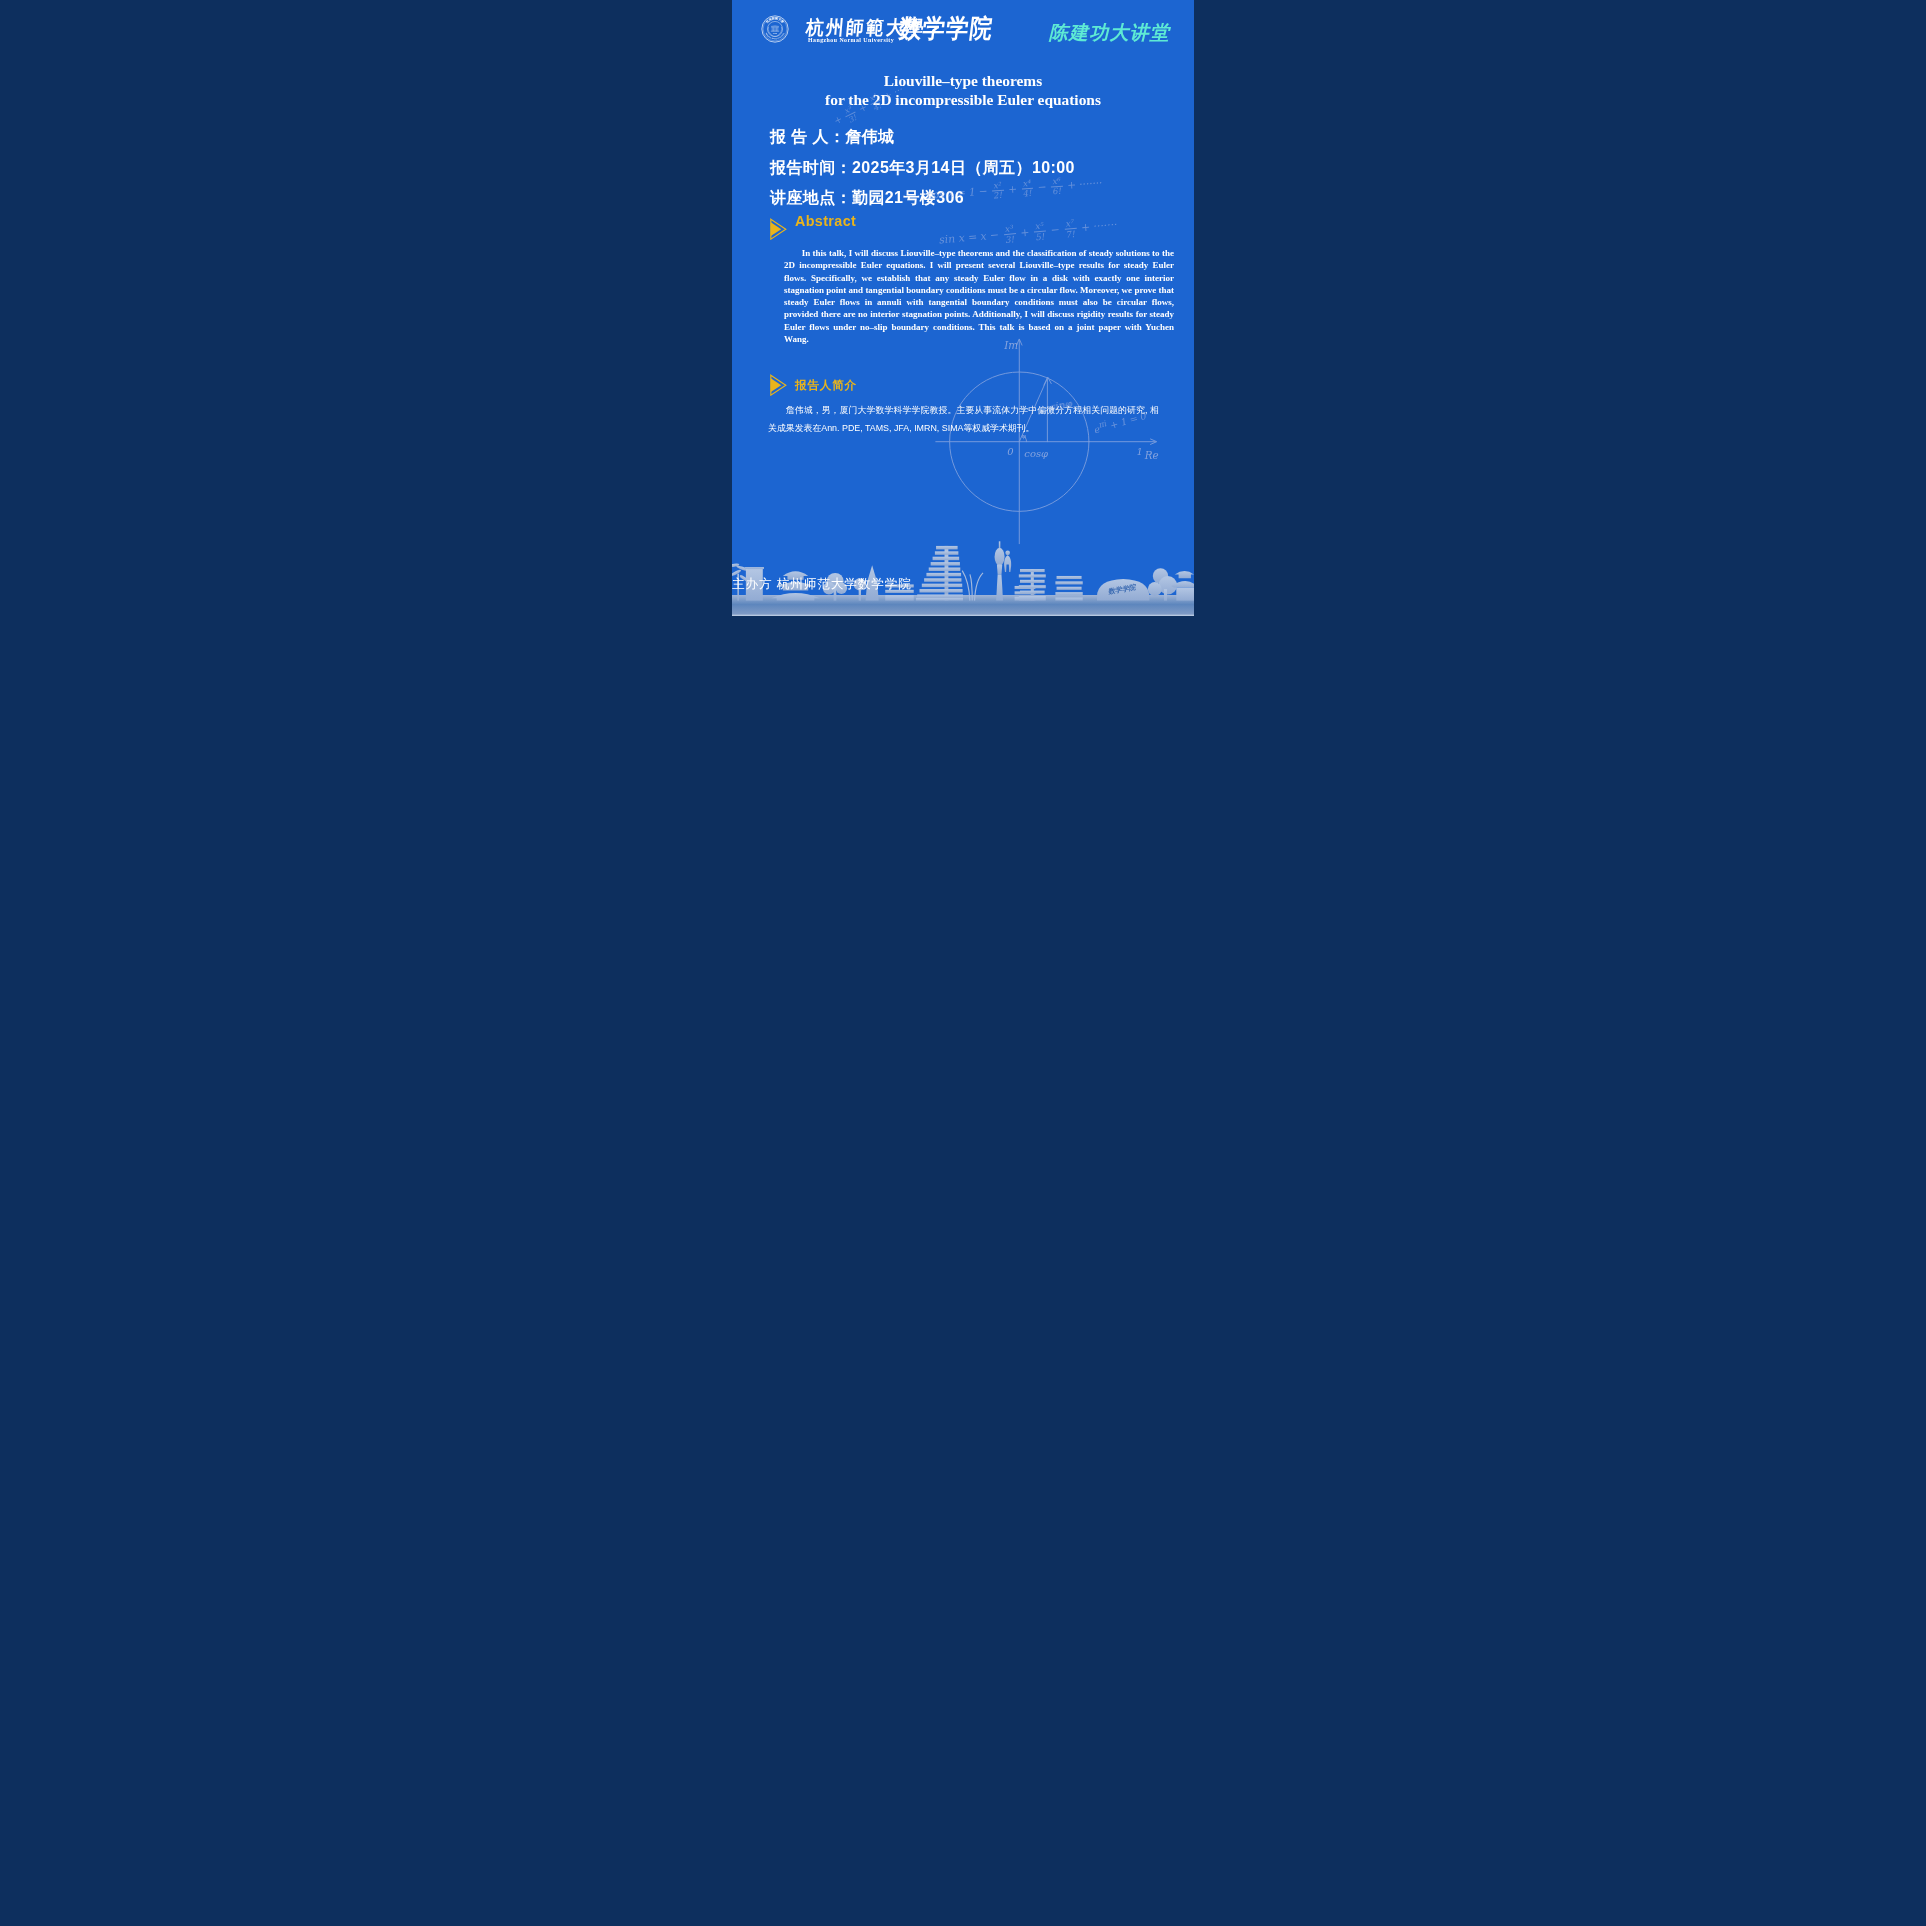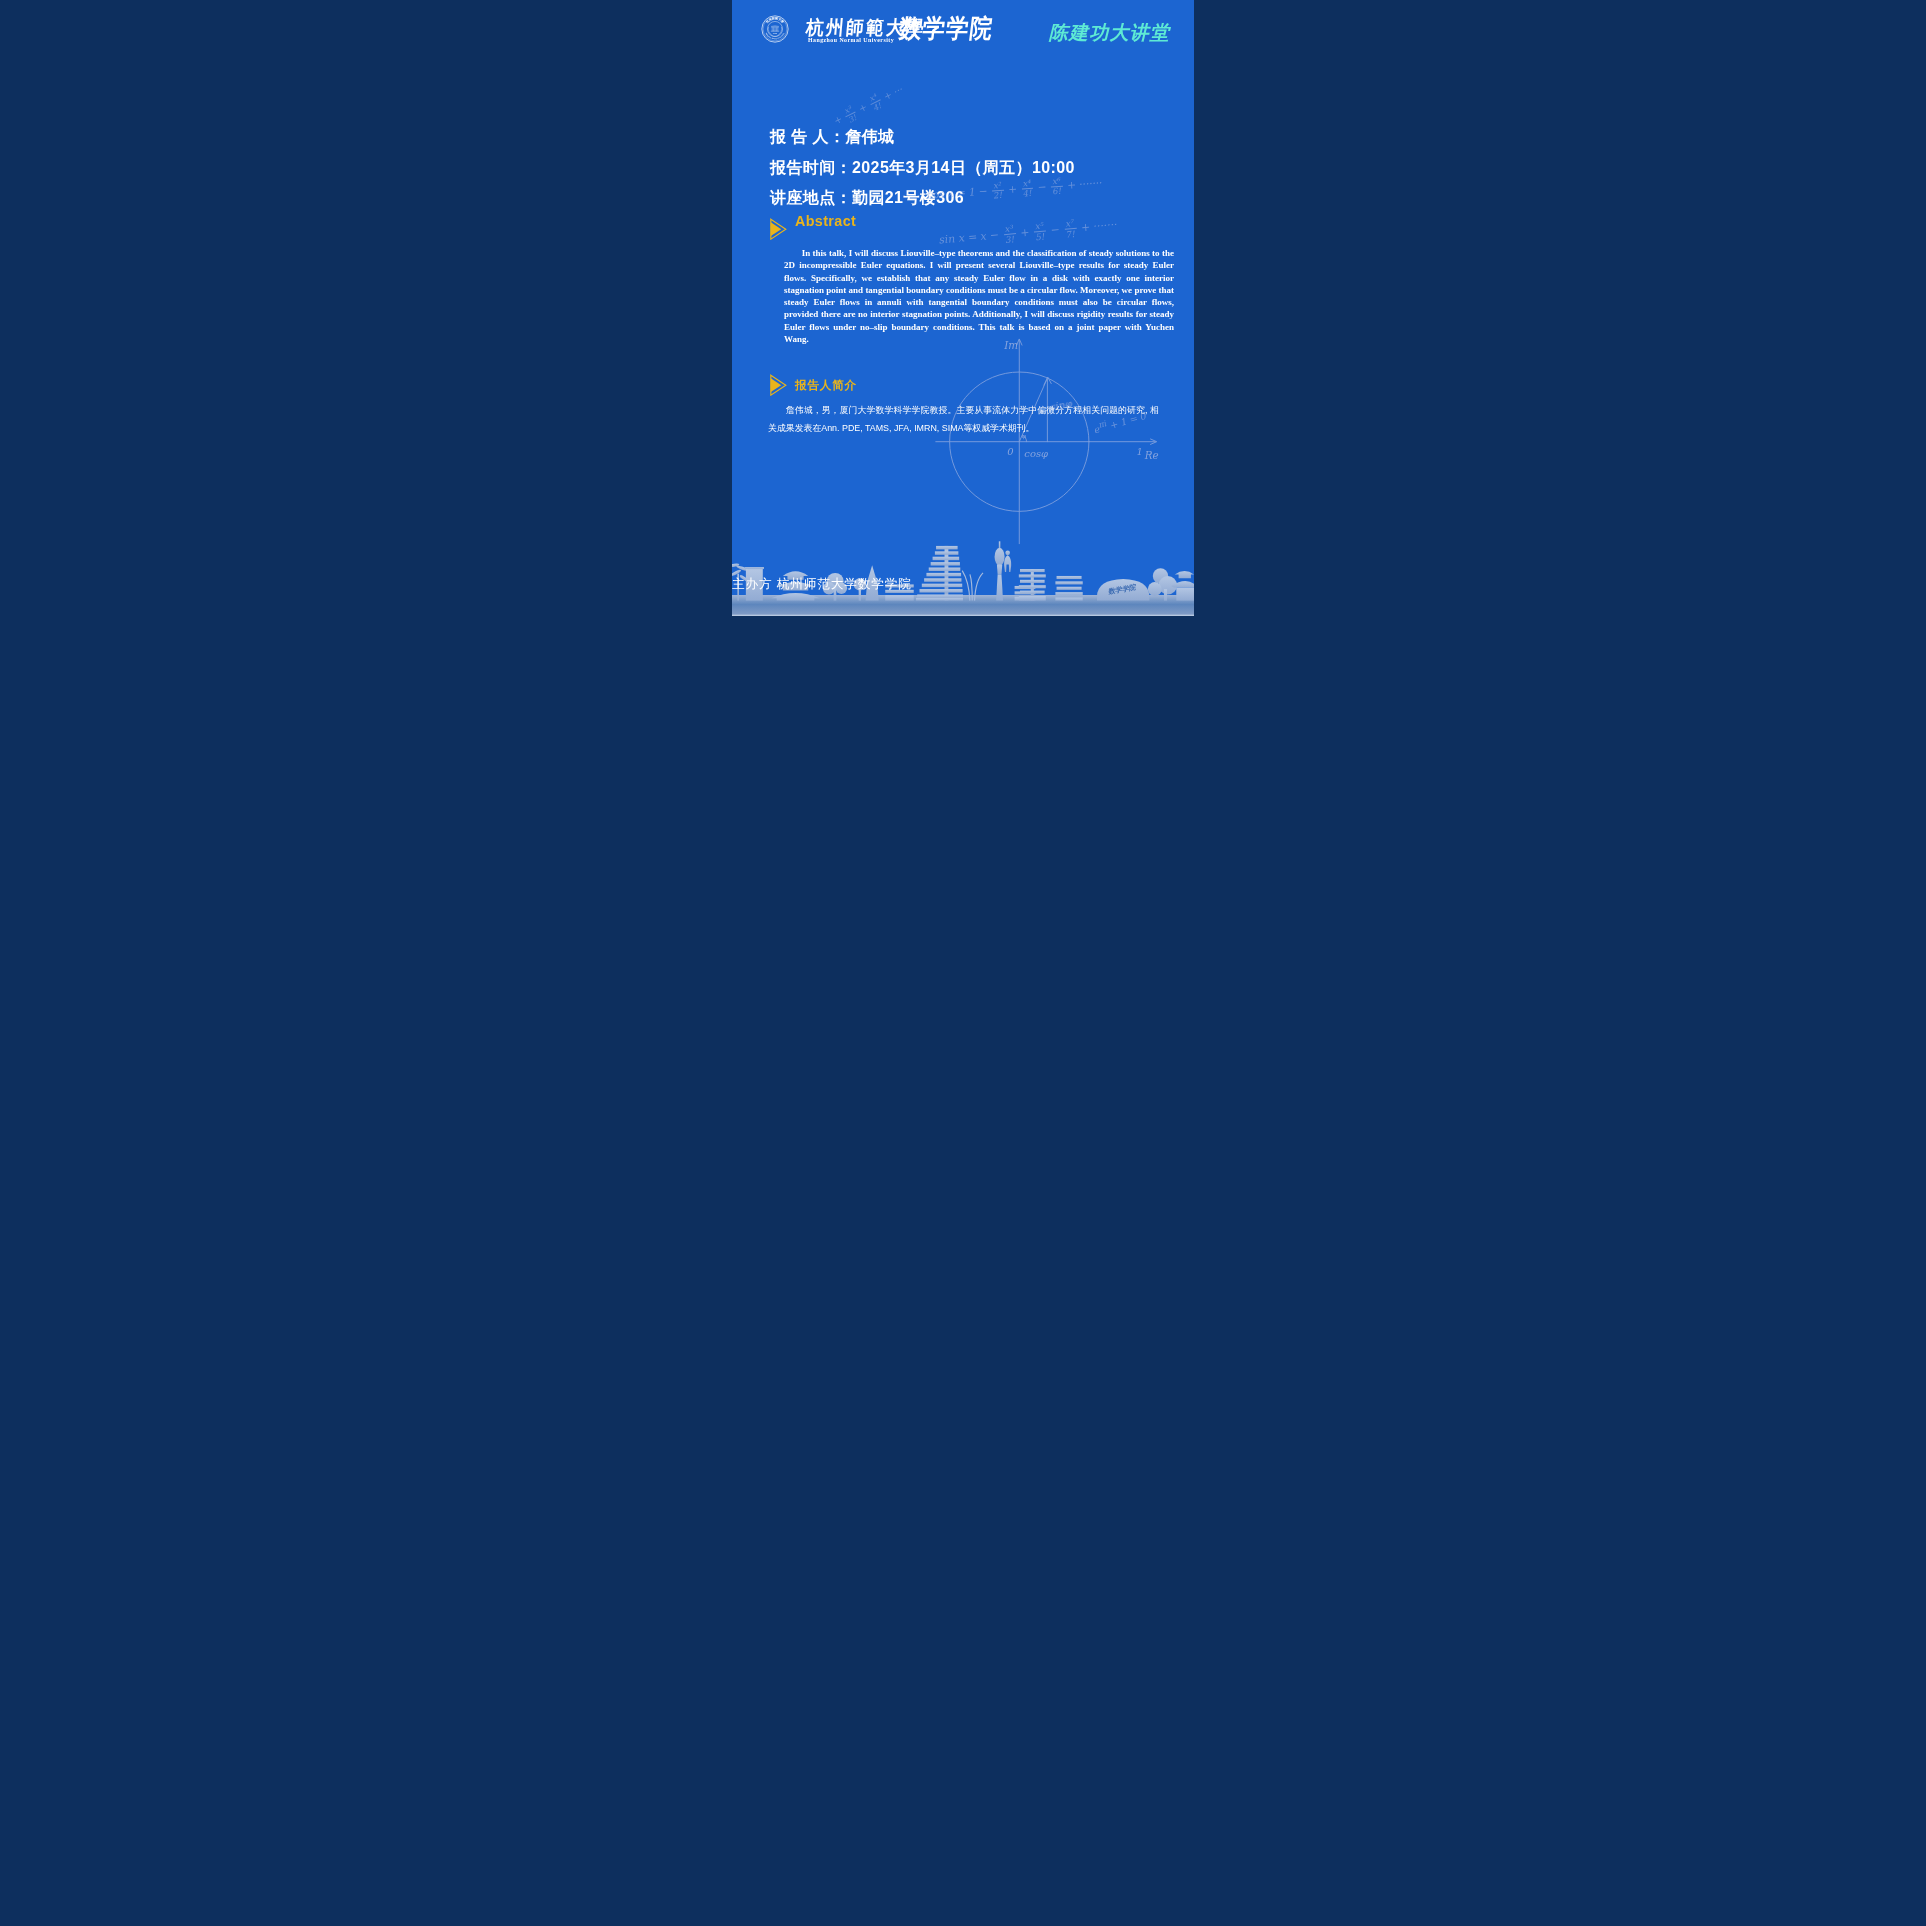--- a/index.html
+++ b/index.html
@@ -142,20 +142,24 @@
       <path d="M44,76 L56,76"></path>
     </g>
     <text x="50" y="68.5" font-size="7" fill="#fff" text-anchor="middle">1908</text>
   </svg>
 
   <div class="abs uni-cn">杭州師範大學</div>
   <div class="abs uni-en">Hangzhou Normal University</div>
   <div class="abs school-cn">数学学院</div>
   <div class="abs series">陈建功大讲堂</div>
 
+  <div class="abs title">
+    <div>Liouville–type theorems</div>
+    <div>for the 2D incompressible Euler equations</div>
+  </div>
 
   <div class="abs info-row r1">
     <span>报 告 人：</span><span>詹伟城</span>
   </div>
   <div class="abs info-row r2">
     <span>报告时间：</span><span>2025年3月14日（周五）10:00</span>
   </div>
   <div class="abs info-row r3">
     <span>讲座地点：</span><span>勤园21号楼306</span>
   </div>

